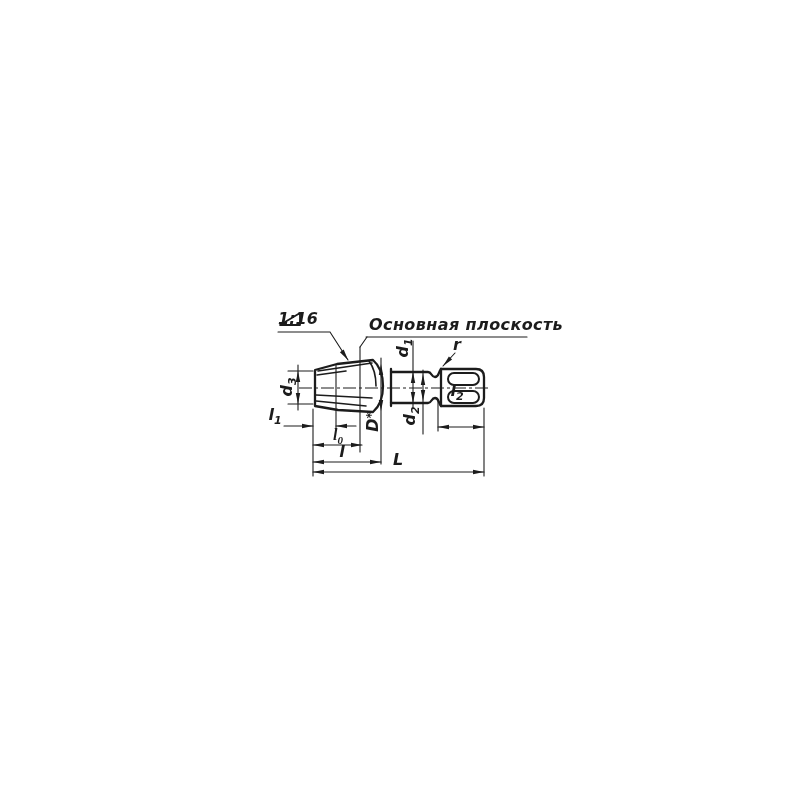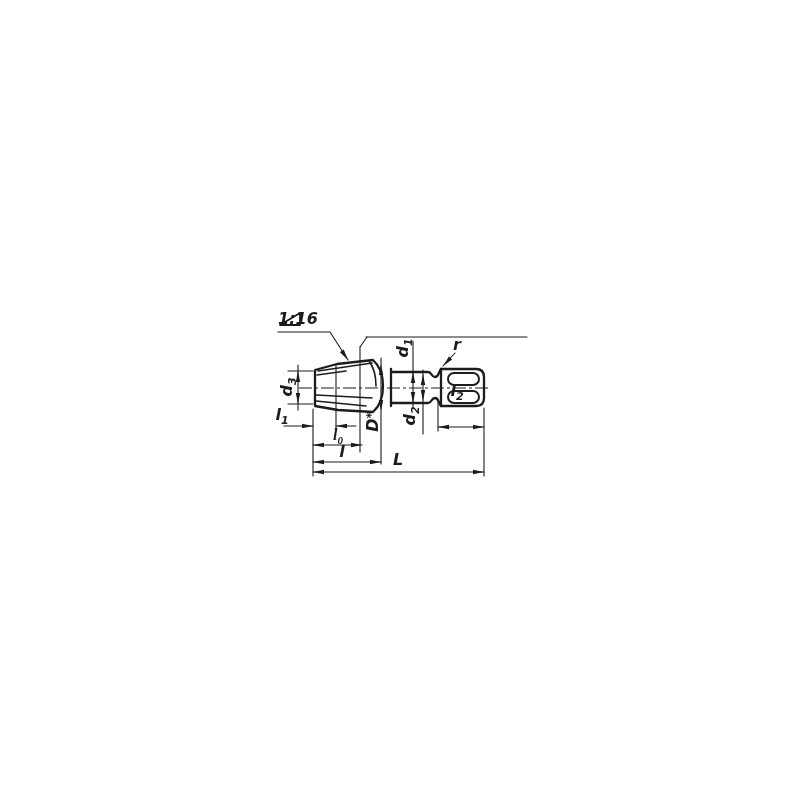--- a/index.html
+++ b/index.html
@@ -109,26 +109,27 @@
     </g>
   </svg>
 
   <div class="taper-row" style="left:278px;top:311px;">
     <svg width="25" height="16">
       <path d="M2,14 L22,14 L22,2 Z" stroke="#1c1c1c" stroke-width="1.8" fill="none" stroke-linejoin="round"></path>
     </svg>
     <span class="label" style="position:static;">1:16</span>
   </div>
 
+  <div class="label bp" style="left:369px;top:317px;">Основная плоскость</div>
 
   <div class="label rot" style="left:288px;top:387px;">
     <span>d</span><sub>3</sub>
   </div>
 
-  <div class="label ctr" style="left:282px;top:416px;">
+  <div class="label ctr" style="left:275px;top:416px;">
     <span>l</span><sub>1</sub>
   </div>
 
   <div class="label ctr" style="left:338px;top:436px;font-family:Liberation Serif, serif;">
     <span>l</span><sub>0</sub>
   </div>
 
   <div class="label ctr" style="left:342px;top:453px;">
     <span>l</span><sub></sub>
   </div>

